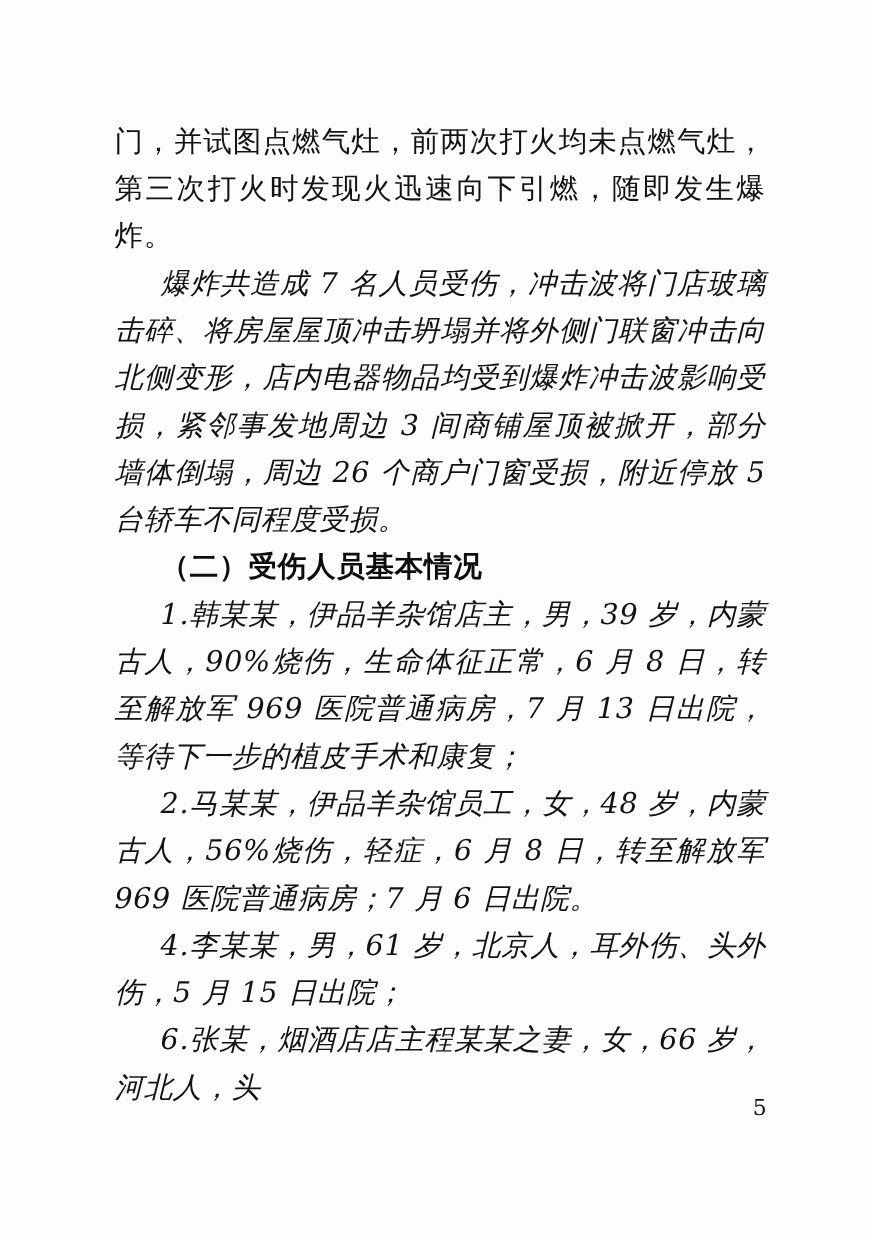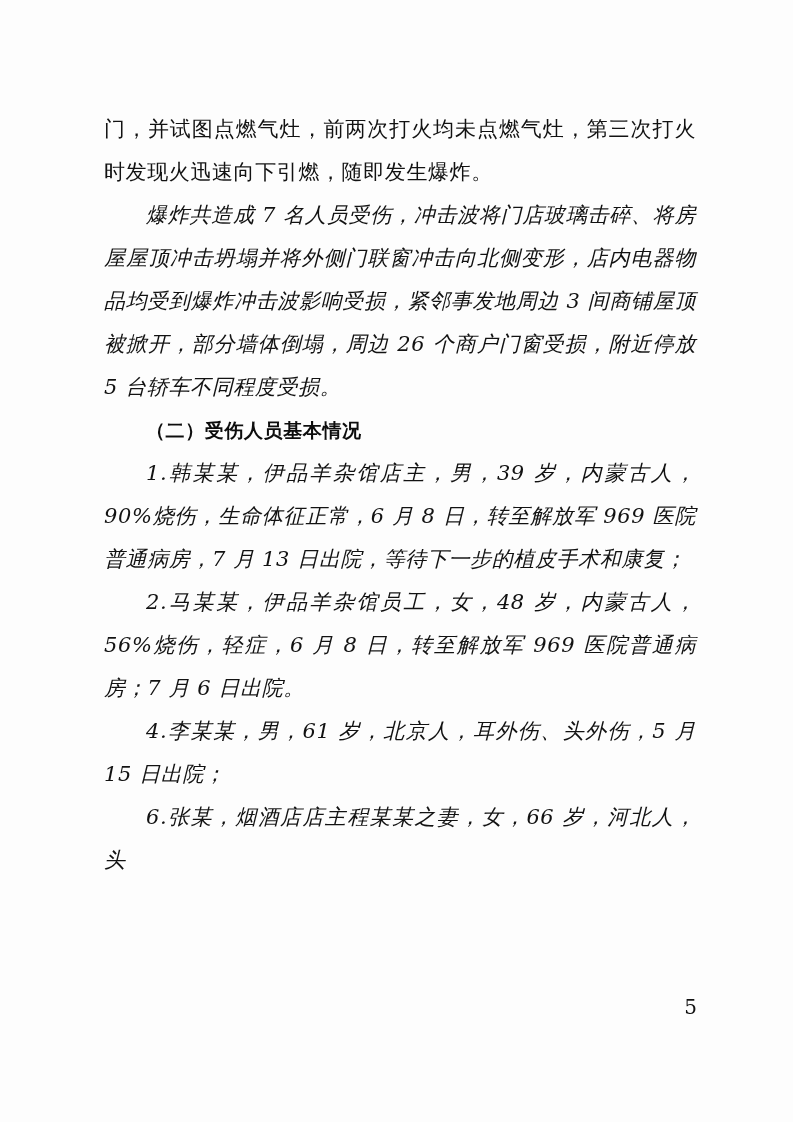--- a/index.html
+++ b/index.html
@@ -19,37 +19,37 @@
     overflow: hidden;
   }
   .content {
     position: absolute;
     left: 104px;
     top: 108px;
     width: 592px;
   }
   .para {
     font-family: "DejaVu Serif", serif;
-    font-size: 21px;
+    font-size: 26px;
     line-height: 43px;
     color: #121212;
     text-align: justify;
     text-justify: inter-character;
     letter-spacing: 0.6px;
     margin: 0;
     white-space: pre-wrap;
   }
   .indent {
     text-indent: 42px;
     font-style: italic;
   }
   .heading {
     font-family: "DejaVu Serif", serif;
     font-weight: bold;
-    font-size: 19px;
+    font-size: 26px;
     line-height: 43px;
     color: #0d0d0d;
     text-indent: 42px;
     letter-spacing: 0.6px;
     margin: 0;
   }
   .pagenum {
     position: absolute;
     right: 96px;
     top: 995px;

